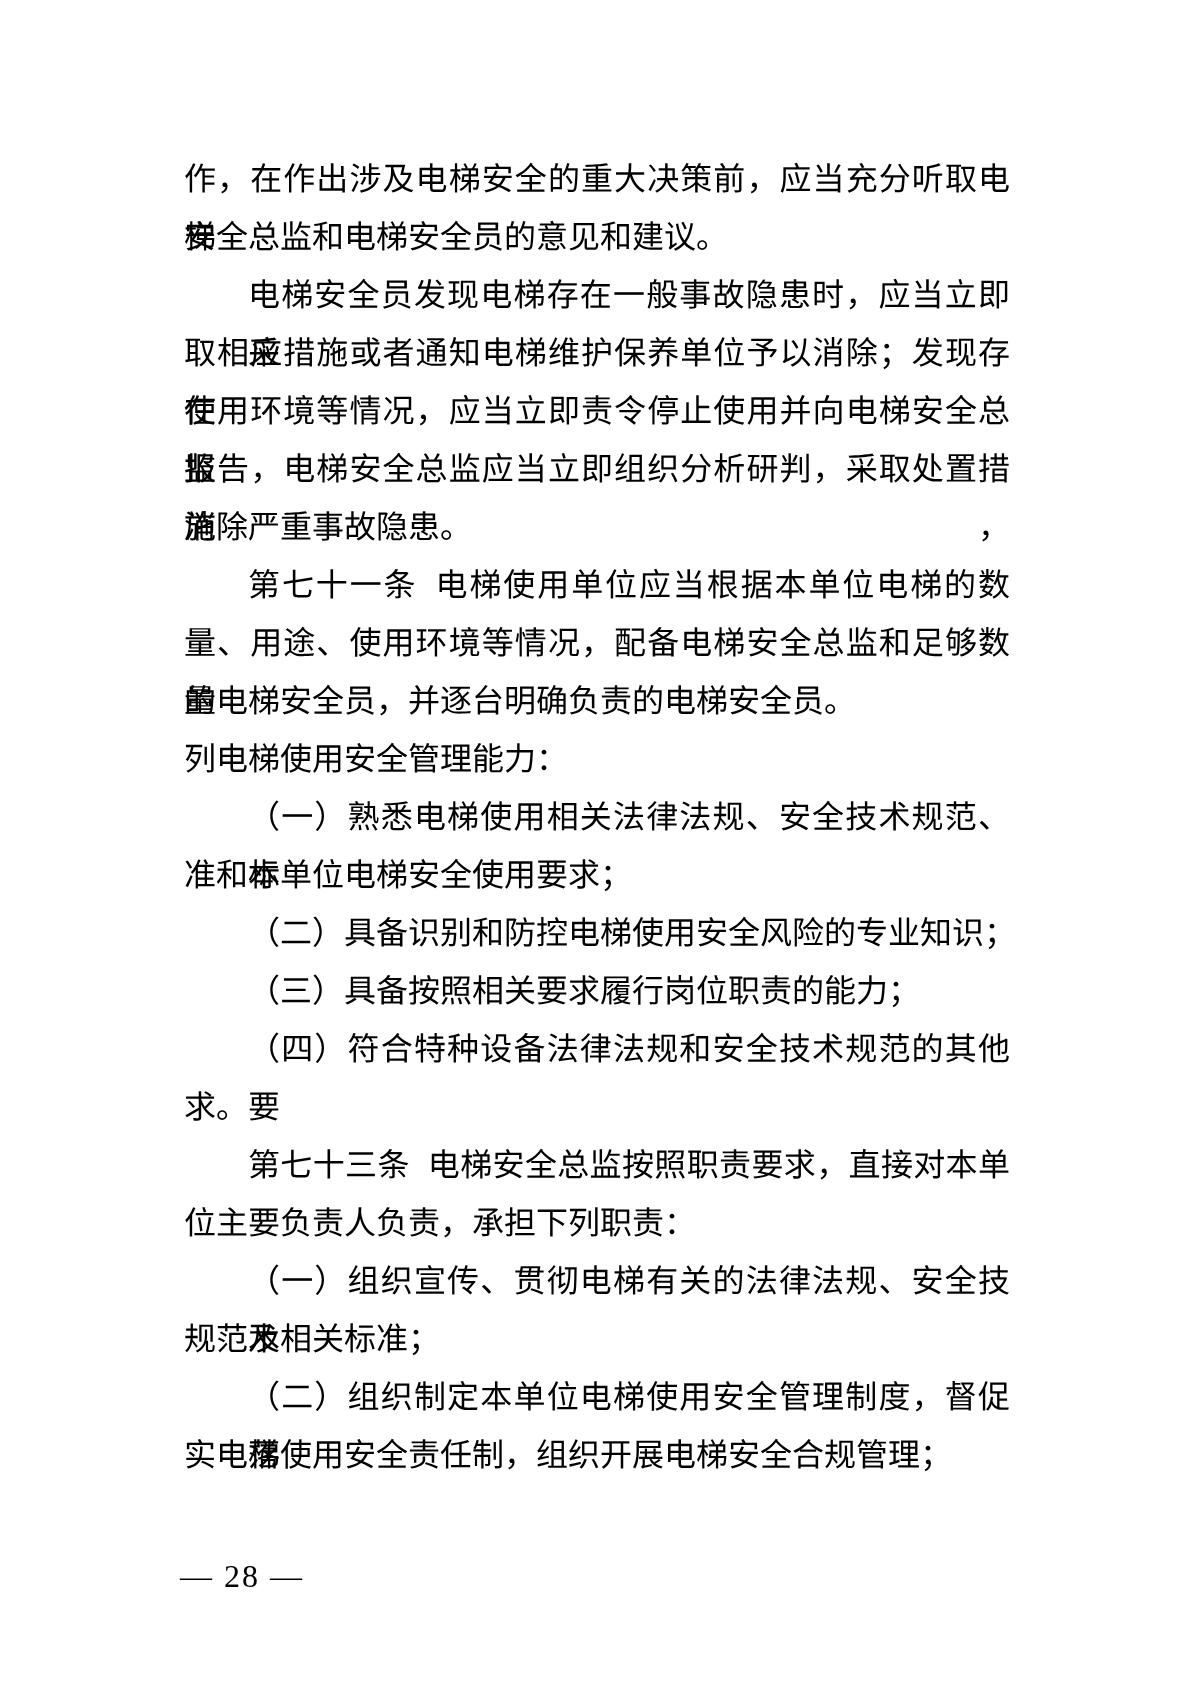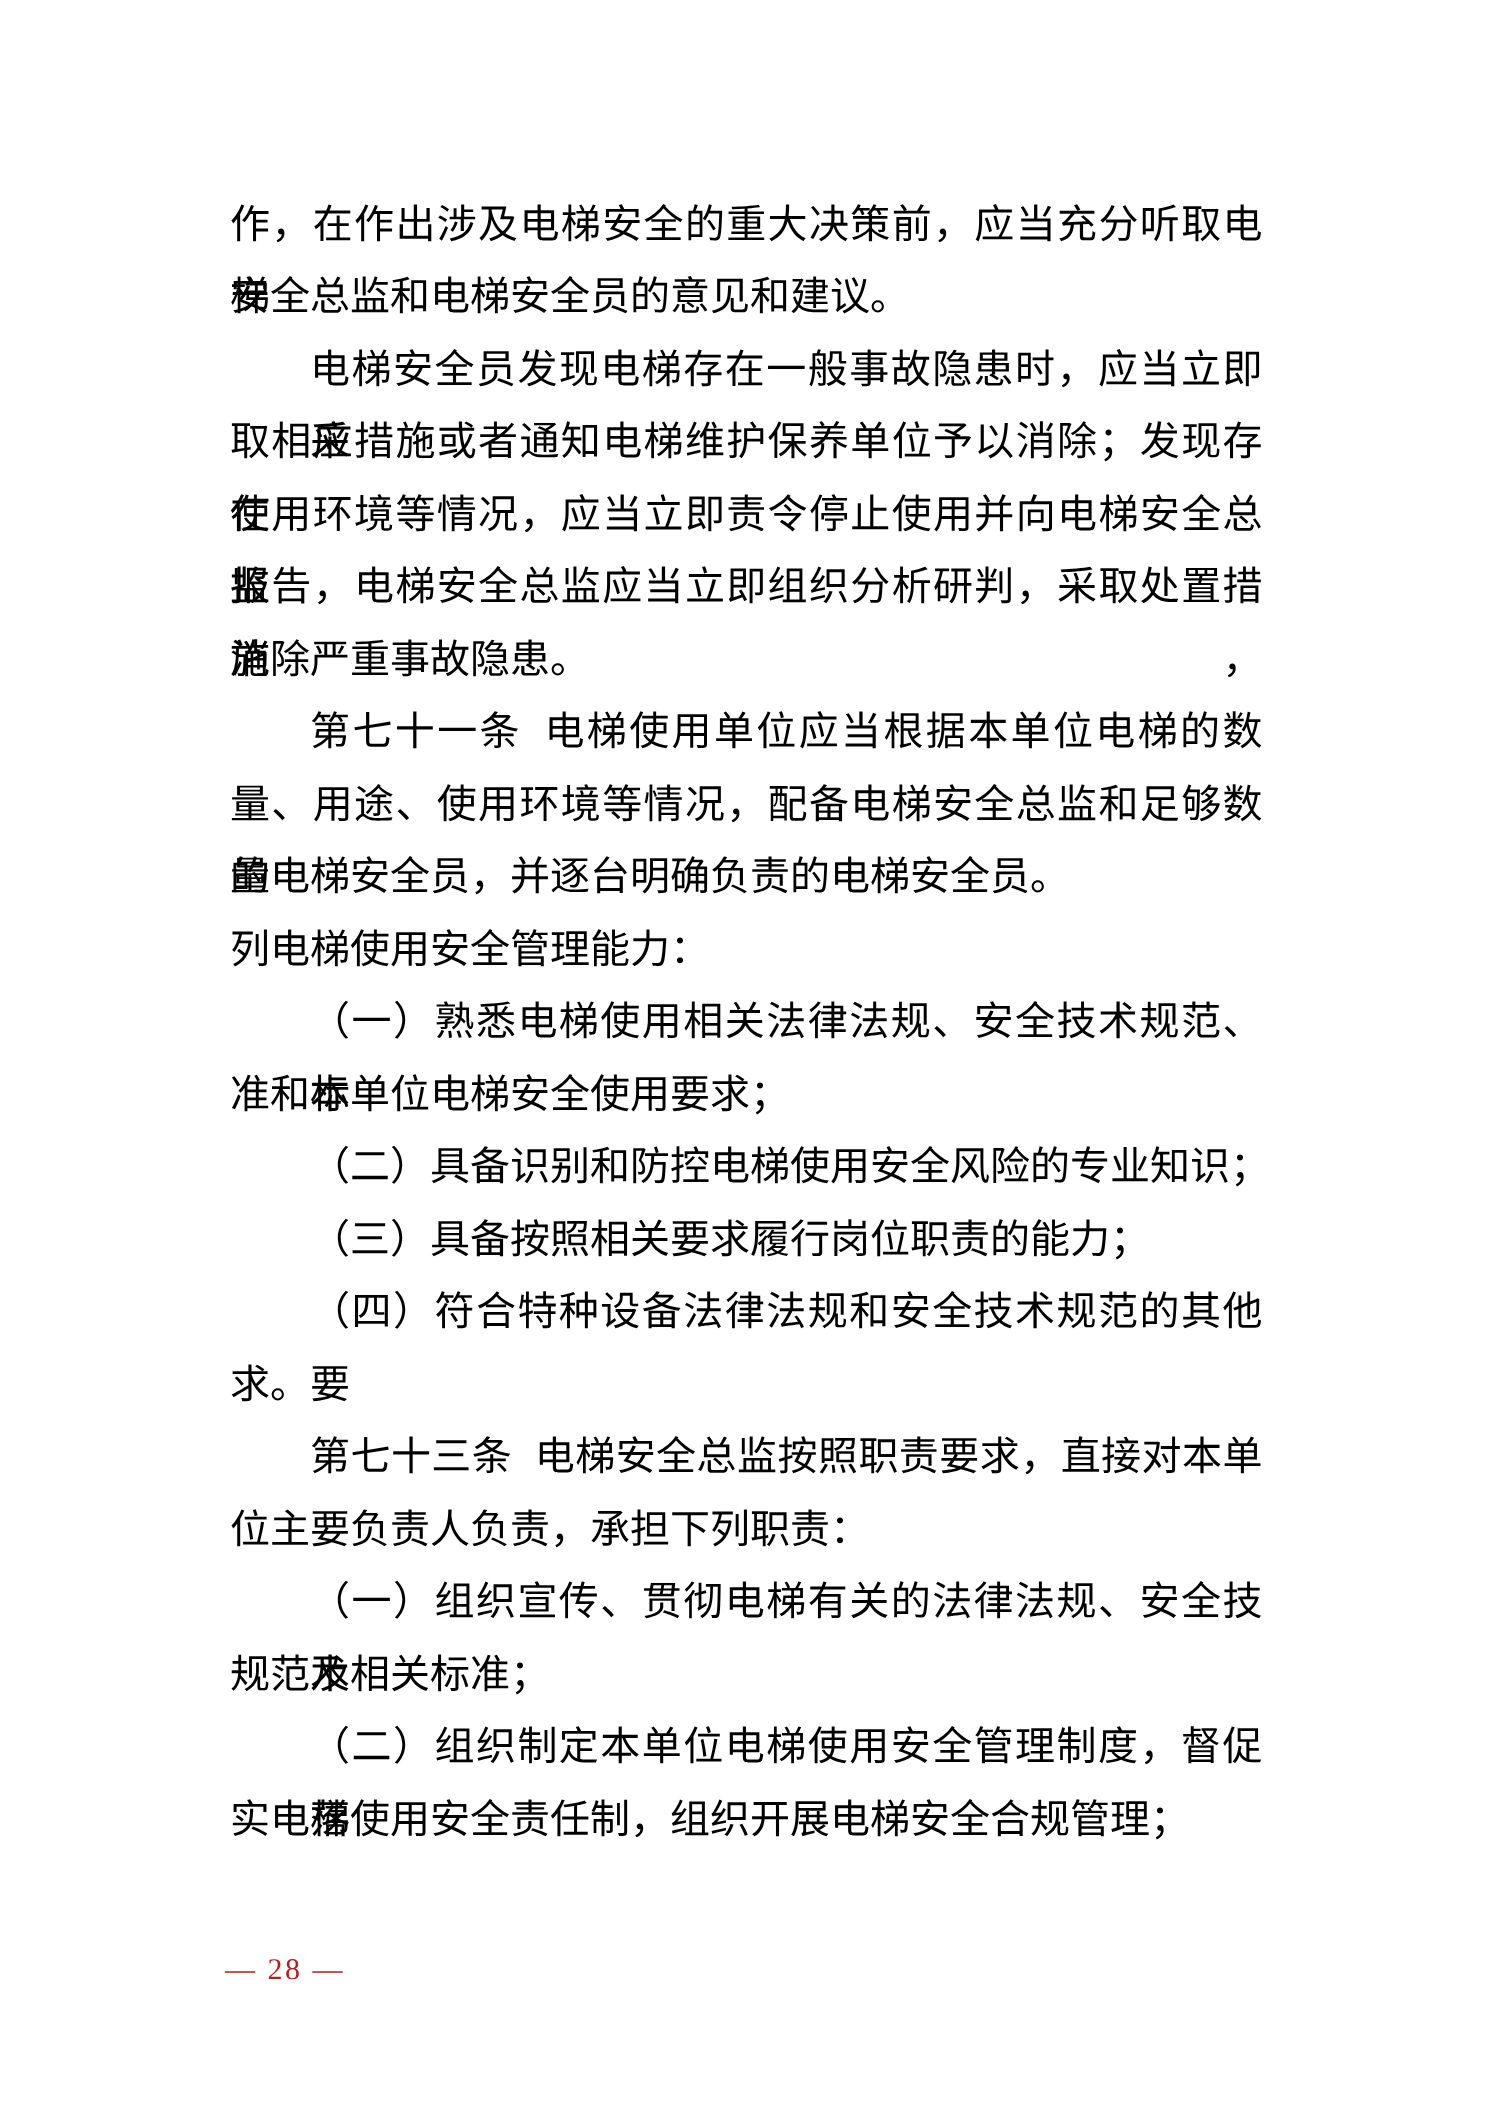--- a/index.html
+++ b/index.html
@@ -48,22 +48,22 @@
   .hd {
     font-weight: 400;
     margin-right: 18px;
   }
   .footer {
     position: absolute;
     left: 180px;
     top: 1552px;
     height: 48px;
     line-height: 48px;
-    font-size: 24px;
-    color: #b91c1c;
+    font-size: 32px;
+    color: #000000;
     letter-spacing: 2px;
   }
 </style>
 </head>
 <body>
 
 <div class="page">
   <div class="doc-body">
       <div class="line j">作，在作出涉及电梯安全的重大决策前，应当充分听取电梯</div>
       <div class="line">安全总监和电梯安全员的意见和建议。</div>

